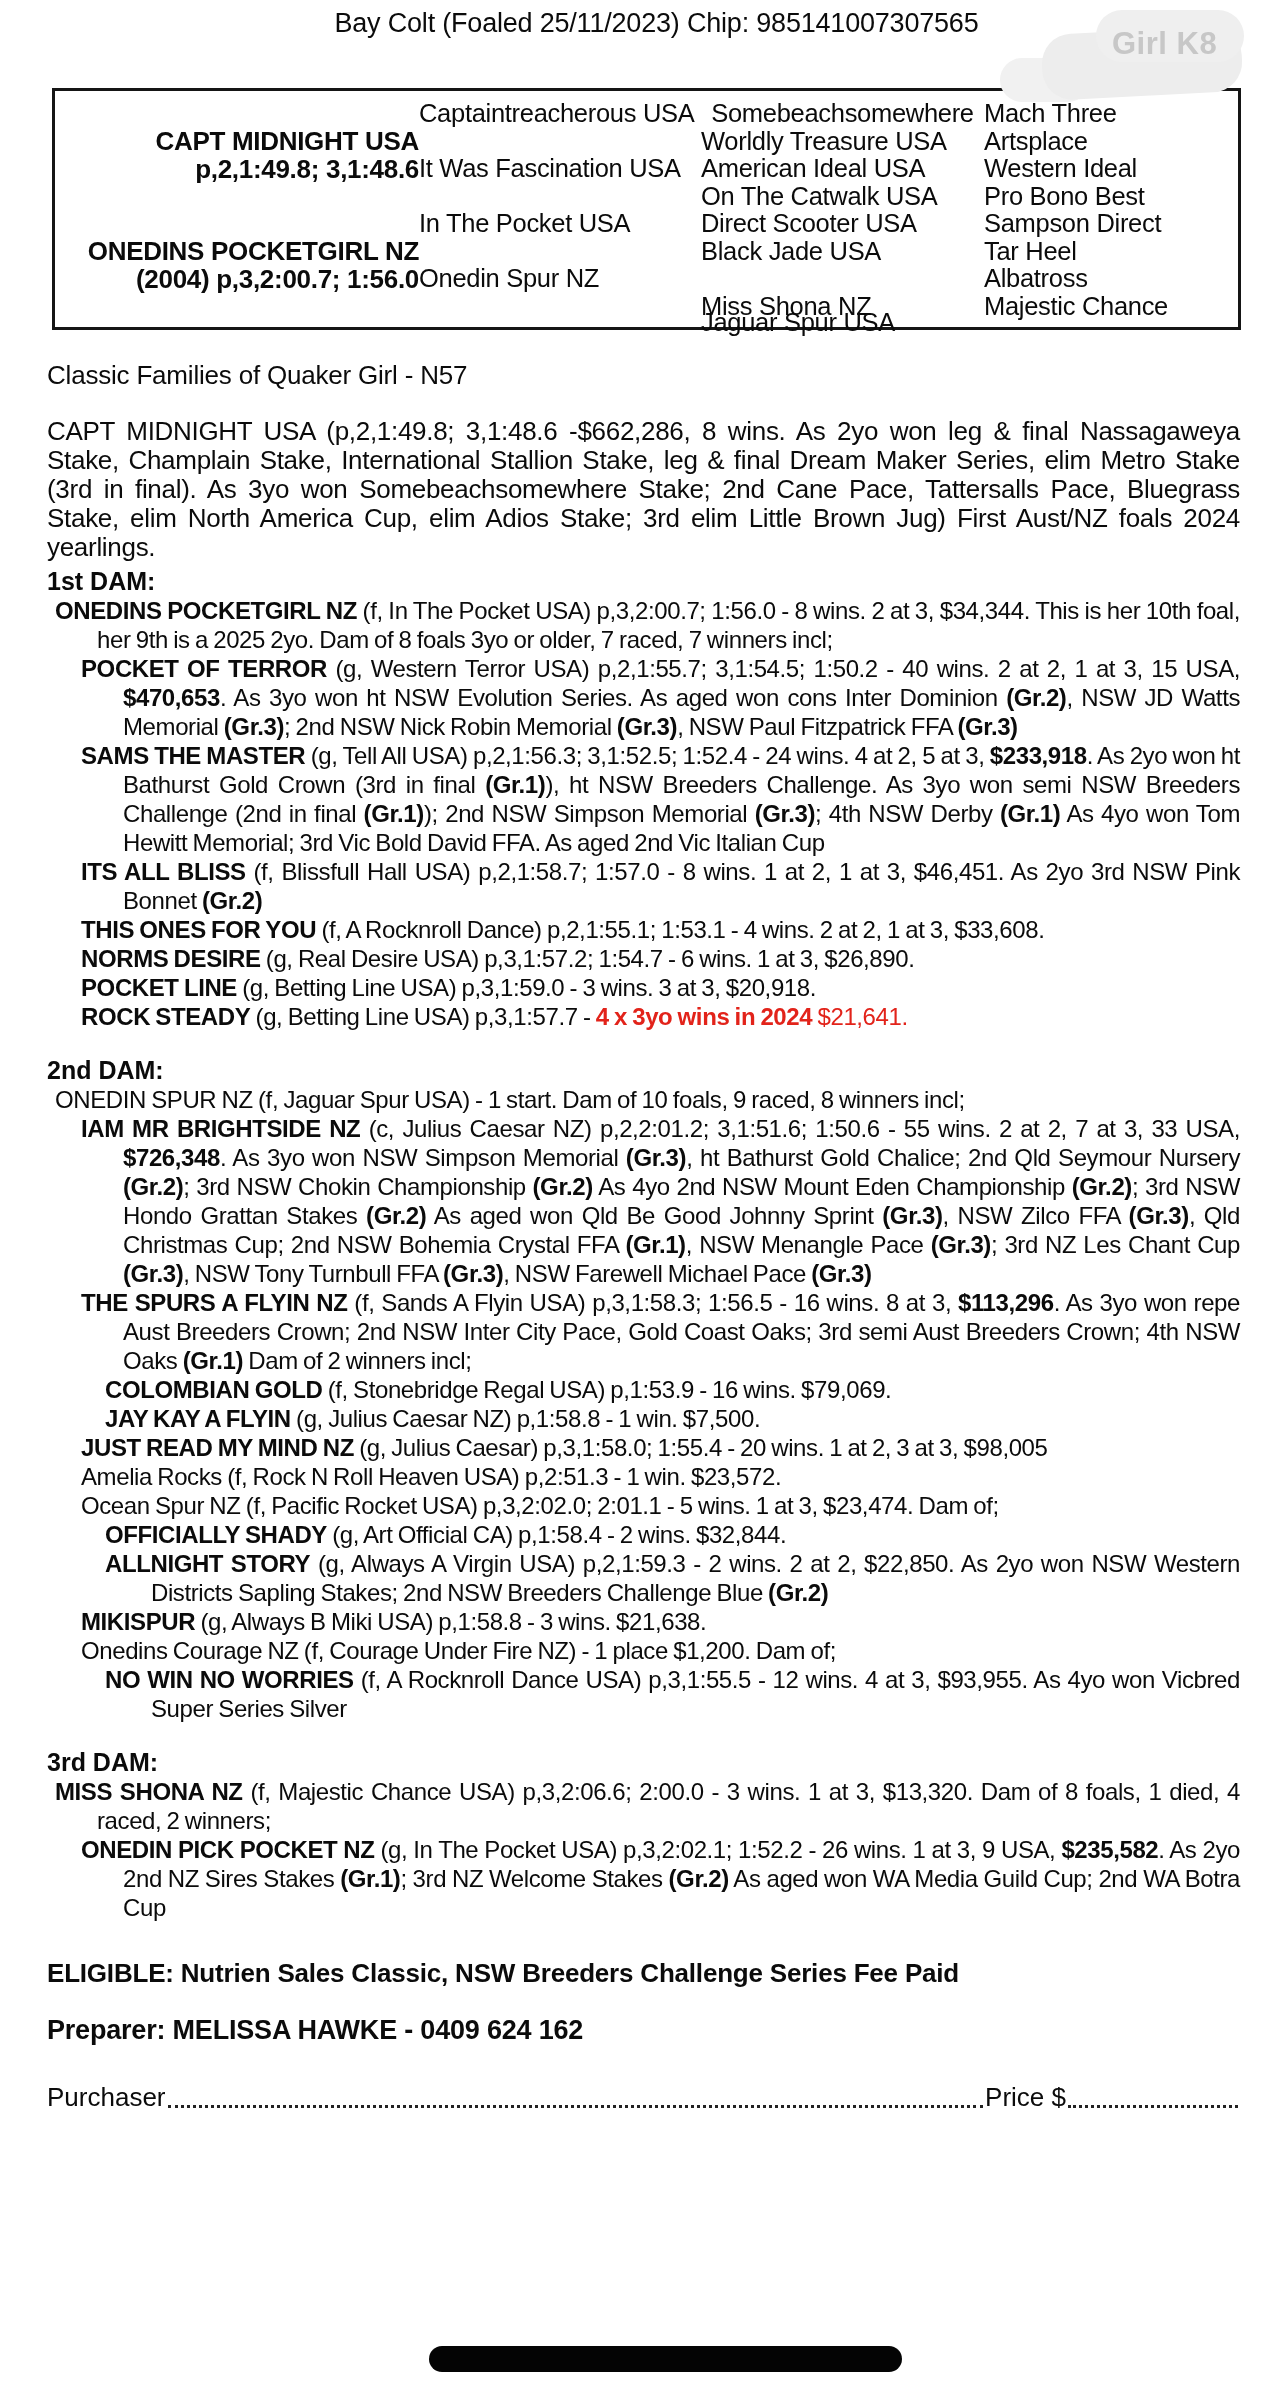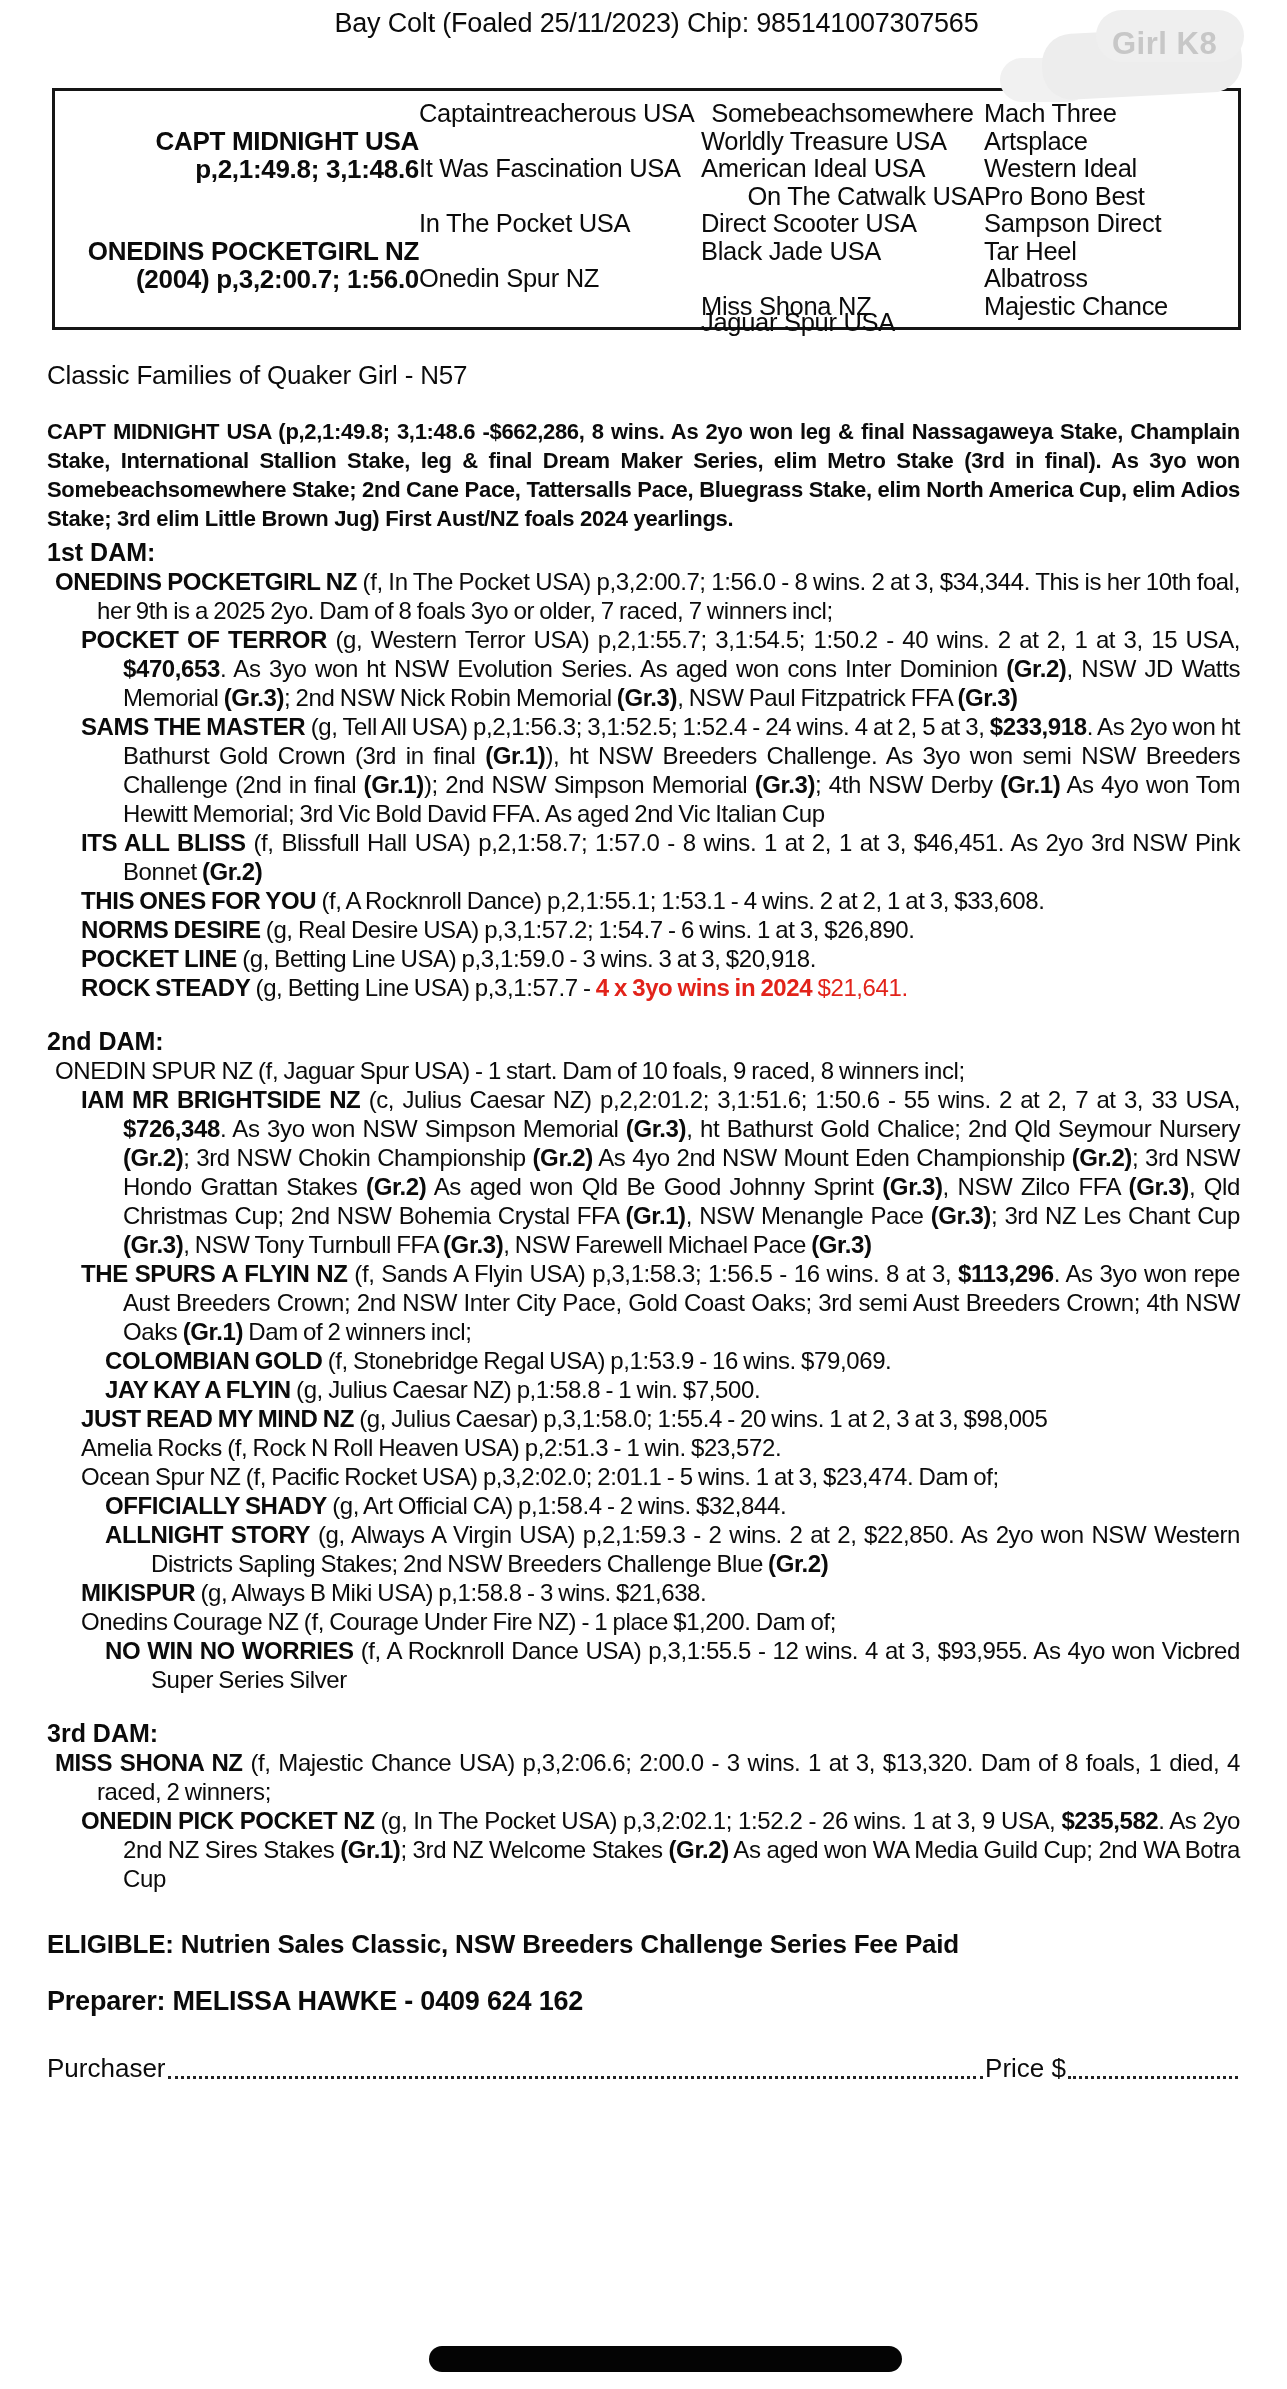--- a/index.html
+++ b/index.html
@@ -28,21 +28,21 @@
   .ped-parent{grid-column:1;display:flex;flex-direction:column;justify-content:center;
               font-weight:bold;font-size:26px;line-height:28px;text-align:right;}
   .ped-sire{grid-row:1/5;}
   .ped-dam{grid-row:5/9;}
   .gen2{grid-column:2;align-self:start;}
   .gen3{grid-column:3;}
   .gen4{grid-column:4;}
 
   .family-line{margin-top:30px;font-size:26px;letter-spacing:-0.2px;}
 
-  .sire-para{margin-top:26px;font-weight:bold;font-size:22px;line-height:29px;
+  .sire-para{margin-top:26px;font-weight:normal;font-size:26px;line-height:29px;
              text-align:justify;letter-spacing:-0.3px;}
 
   
   .dam-sections{margin-top:5px;}
   .dam-header{margin-top:25px;font-weight:bold;font-size:25px;line-height:29px;}
   .dam-sections .dam-header:first-child{margin-top:4px;}
   .entry{font-size:24px;line-height:29px;text-align:justify;
          letter-spacing:-0.4px;word-spacing:-1px;}
   .e0{padding-left:50px;text-indent:-42px;}
   .e1{padding-left:76px;text-indent:-42px;}
@@ -84,21 +84,21 @@
         <span>(2004) p,3,2:00.7; 1:56.0</span>
       </div>
 
     <div class="ped-cell gen2" style="grid-row: 1 / span 2;">Captaintreacherous USA</div>
         <div class="ped-cell gen2" style="grid-row: 3 / span 2;">It Was Fascination USA</div>
         <div class="ped-cell gen2" style="grid-row: 5 / span 2;">In The Pocket USA</div>
         <div class="ped-cell gen2" style="grid-row: 7 / span 2;">Onedin Spur NZ</div>
         <div class="ped-cell gen3" style="grid-row: 1 / span 1; text-align: center;">Somebeachsomewhere</div>
         <div class="ped-cell gen3" style="grid-row: 2 / span 1;">Worldly Treasure USA</div>
         <div class="ped-cell gen3" style="grid-row: 3 / span 1;">American Ideal USA</div>
-        <div class="ped-cell gen3" style="grid-row: 4 / span 1; text-align: right;">On The Catwalk USA</div>
+        <div class="ped-cell gen3" style="grid-row: 4 / span 1;">On The Catwalk USA</div>
         <div class="ped-cell gen3" style="grid-row: 5 / span 1;">Direct Scooter USA</div>
         <div class="ped-cell gen3" style="grid-row: 6 / span 1;">Black Jade USA</div>
         <div class="ped-cell gen3" style="grid-row: 7 / span 1; margin-top: 44px;">Jaguar Spur USA</div>
         <div class="ped-cell gen3" style="grid-row: 8 / span 1;">Miss Shona NZ</div>
         <div class="ped-cell gen4" style="grid-row: 1 / span 1;">Mach Three</div>
         <div class="ped-cell gen4" style="grid-row: 2 / span 1;">Artsplace</div>
         <div class="ped-cell gen4" style="grid-row: 3 / span 1;">Western Ideal</div>
         <div class="ped-cell gen4" style="grid-row: 4 / span 1;">Pro Bono Best</div>
         <div class="ped-cell gen4" style="grid-row: 5 / span 1;">Sampson Direct</div>
         <div class="ped-cell gen4" style="grid-row: 6 / span 1;">Tar Heel</div>

